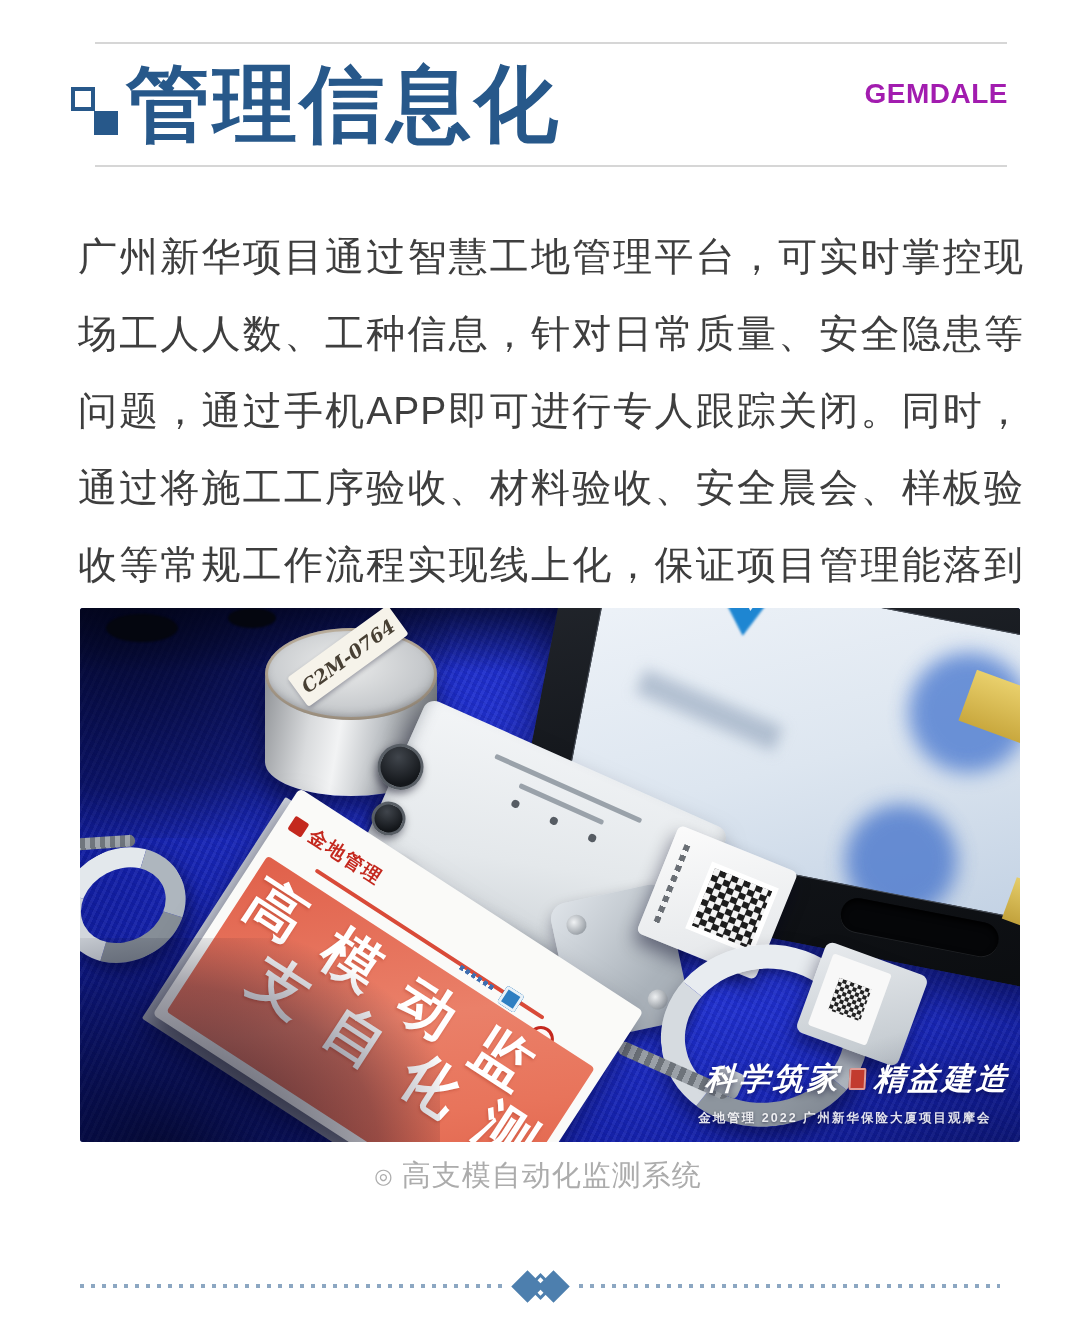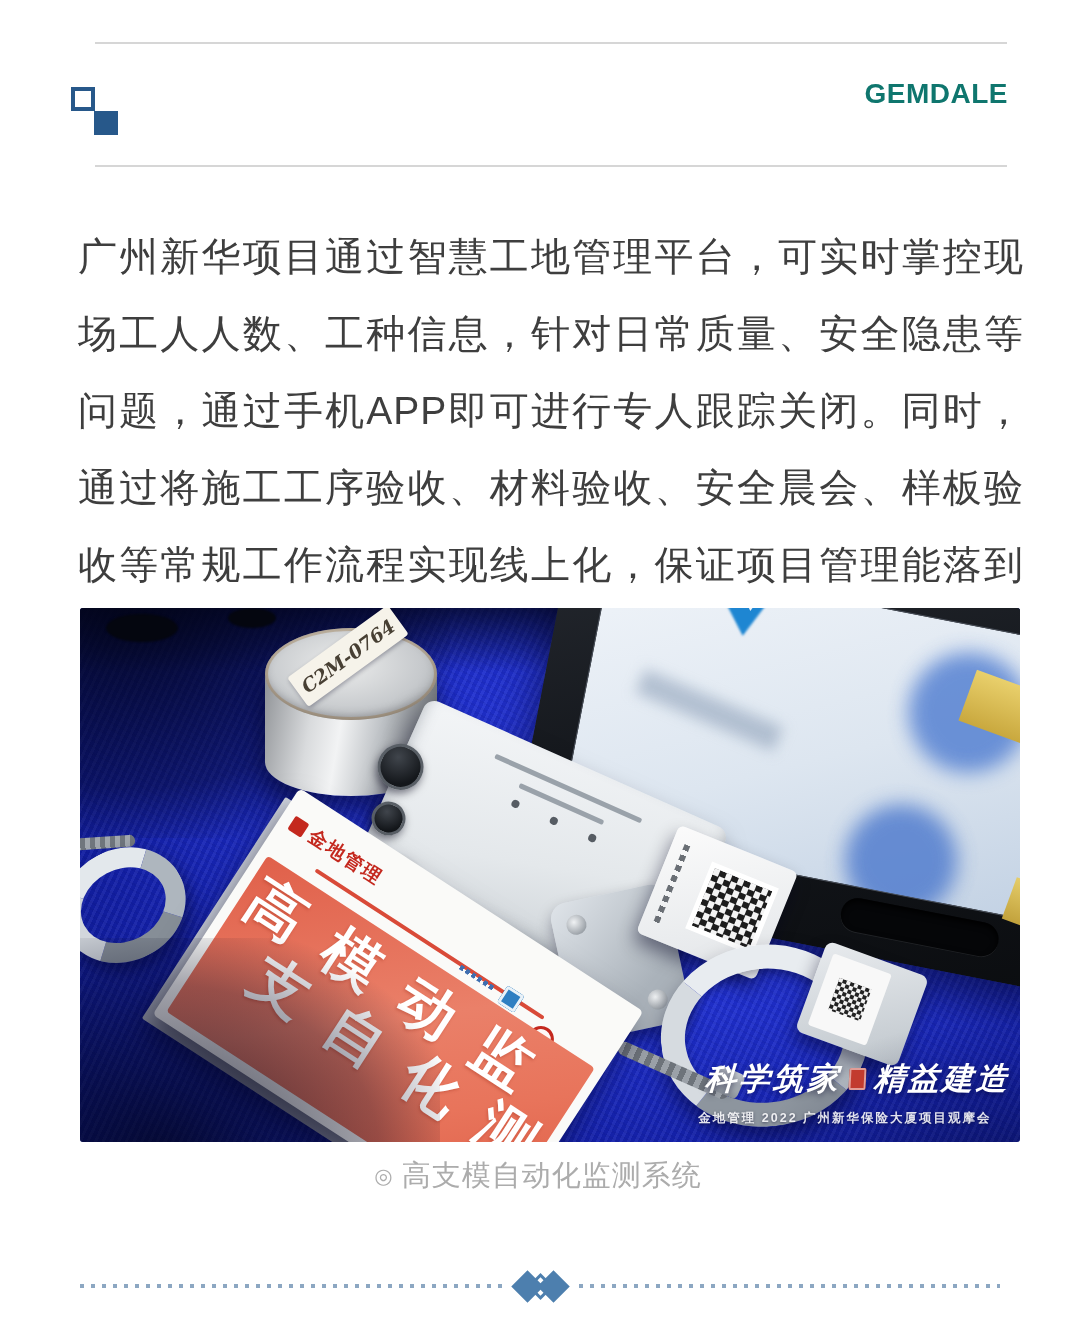--- a/index.html
+++ b/index.html
@@ -11,21 +11,21 @@
   
   .rule { position:absolute; left:95px; width:912px; height:2px; background:#d6d6d6; }
   .rule.top { top:42px; }
   .rule.bottom { top:165px; }
   .icon-squares { position:absolute; left:71px; top:87px; width:52px; height:52px; }
   .sq-outline { position:absolute; left:0; top:0; width:24px; height:24px;
                 border:4px solid #27588A; background:#fff; }
   .sq-fill { position:absolute; left:23px; top:24px; width:24px; height:24px; background:#27588A; }
   .page-title { position:absolute; left:126px; top:54px; font-size:84px; font-weight:800;
                 color:#27588A; letter-spacing:3px; line-height:100px; white-space:nowrap; }
-  .brand { position:absolute; right:72px; top:76px; text-align:right; color:#0f766e;
+  .brand { position:absolute; right:72px; top:76px; text-align:right; color:#a21caf;
            font-size:28px; font-weight:700; line-height:36px; letter-spacing:0.5px; }
 
   
   .body-text { position:absolute; left:78px; top:218px; width:946px;
                font-size:39px; line-height:77px; color:#3E3E3E;
                text-align:justify; text-justify:inter-ideograph; letter-spacing:1px; }
 
   
   .photo { position:absolute; left:80px; top:608px; width:940px; height:534px;
            border-radius:3px; overflow:hidden;
@@ -205,20 +205,21 @@
 </head>
 <body>
 
 <div class="page">
 
   <div class="rule top"></div>
   <div class="icon-squares">
     <div class="sq-outline"></div>
     <div class="sq-fill"></div>
   </div>
+  <h1 class="page-title">管理信息化</h1>
   <div class="brand">
     <div>GEMDALE</div>
   </div>
   <div class="rule bottom"></div>
 
   <p class="body-text">广州新华项目通过智慧工地管理平台，可实时掌控现场工人人数、工种信息，针对日常质量、安全隐患等问题，通过手机APP即可进行专人跟踪关闭。同时，通过将施工工序验收、材料验收、安全晨会、样板验收等常规工作流程实现线上化，保证项目管理能落到实处，不遗漏、不变形。</p>
 
   <figure class="photo">
     <div class="fabric-texture"></div>
     <div class="shade topstrip"></div>

